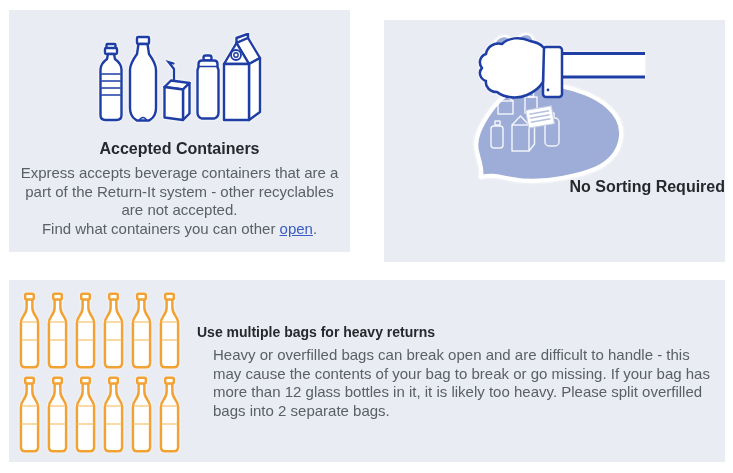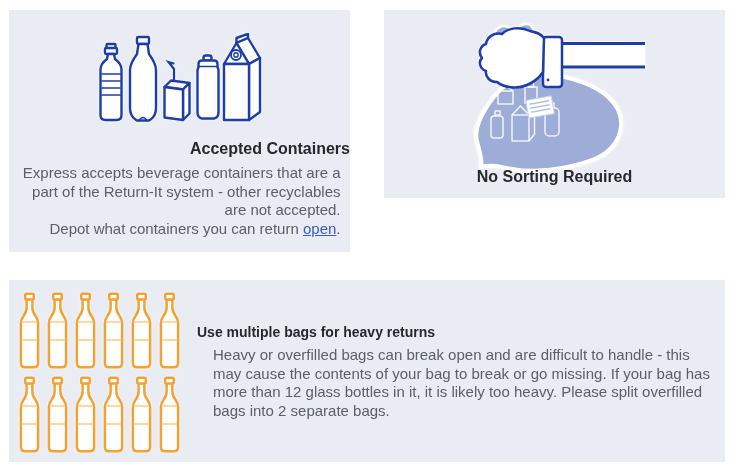--- a/index.html
+++ b/index.html
@@ -3,22 +3,22 @@
 <meta charset="utf-8">
 <style>
   html,body{margin:0;padding:0}
   body{
     width:733px;height:473px;position:relative;overflow:hidden;
     background:var(--page-bg,#ffffff);
     font-family:"Liberation Sans",sans-serif;
     -webkit-font-smoothing:antialiased;
   }
   .card{position:absolute;background:var(--card-bg,#e9ecf3)}
-  #card-accepted{left:9px;top:10px;width:341px;height:242px;text-align:right}
-  #card-nosort{left:384px;top:10px;width:341px;height:188px;text-align:center}
+  #card-accepted{left:9px;top:10px;width:341px;height:242px;text-align:center}
+  #card-nosort{left:384px;top:20px;width:341px;height:242px;text-align:right}
   #card-bags{left:9px;top:280px;width:716px;height:182px}
 
   .card-title{margin:0;font-size:16px;font-weight:700;color:var(--title-text,#26282b)}
   .card-body{margin:6px auto 0;width:322px;font-size:15px;line-height:18.5px;color:var(--body-text,#5b6066)}
 
   #card-accepted .icon-containers{display:block;margin:23px auto 0;filter:drop-shadow(0 0 1.5px #fff)}
   #card-accepted .card-title{margin-top:15px}
 
   #card-nosort .icon-bag{position:absolute;left:86px;top:13px;filter:drop-shadow(0 0 1.5px #fff)}
   #card-nosort .text-block{position:absolute;left:0;right:0;top:158px}
@@ -87,21 +87,21 @@
 
       <path class="st-blue" d="M144.5,10 L144.5,5 L156,0.8 L156,5 Z"></path>
       <path class="st-blue" d="M144.5,10 L156,5 L168,25 L157,31 Z"></path>
       <path class="st-blue" d="M157,31 L168,25 L168,79 L157,87 Z"></path>
       <path class="st-blue" d="M132,31 L144.5,10 L157,31 Z"></path>
       <path class="st-blue" d="M132,31 L157,31 L157,87 L132,87 Z"></path>
       <circle class="st-blue" style="stroke-width:1.8" cx="144" cy="22" r="5"></circle>
       <circle class="thin-blue" cx="144" cy="22" r="2.2"></circle>
     </svg>
     <h3 class="card-title">Accepted Containers</h3>
-    <p class="card-body"><span>Express accepts beverage containers that are a part of the Return-It system - other recyclables are not accepted.</span><br><span>Depot what containers you can return </span><a class="link" href="#">open</a><span>.</span></p>
+    <p class="card-body"><span>Express accepts beverage containers that are a part of the Return-It system - other recyclables are not accepted.</span><br><span>Find what containers you can other </span><a class="link" href="#">open</a><span>.</span></p>
   </section>
 
   <section class="card" id="card-nosort">
     <svg class="icon-bag" width="175" height="150" viewBox="0 0 175 150">
 
       <path class="knot" d="M24,16 C23,5 35,-1 41,7 L36,18 Z"></path>
       <path class="knot" d="M46,8 C52,-3 66,0 63,12 L52,16 Z"></path>
 
       <path class="bag-shape" d="M48,55 C36,60 26,70 18,82 C10,94 4,106 7,118 C9,128 13,136 11,144 C22,141 30,144 42,146 C58,149 76,148 92,145 C108,142 124,138 134,131 C144,124 150,114 151,103 C152,92 147,82 138,74 C126,63 106,56 90,53 C75,50 60,51 48,55 Z"></path>
 

